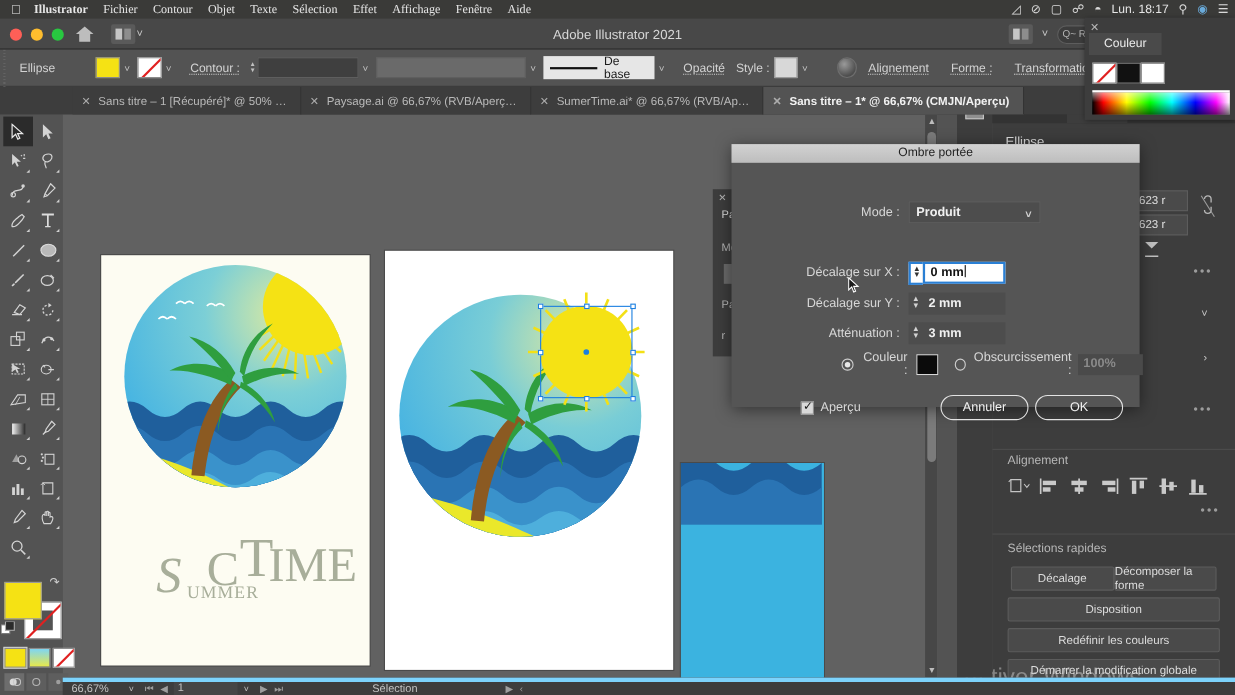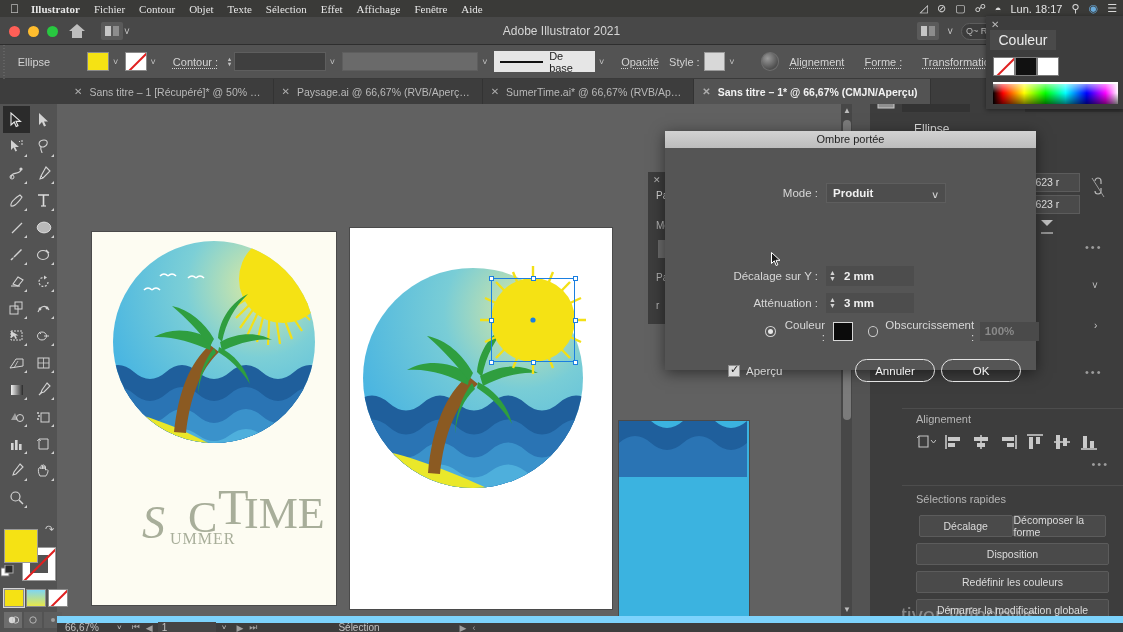--- a/index.html
+++ b/index.html
@@ -125,21 +125,21 @@
      box-shadow:0 0 0 1px #4a4a4a; }
   .art2 { position:absolute; left:293px; top:124px; width:262px; height:381px; background:#ffffff;
      box-shadow:0 0 0 1px #4a4a4a; }
   .art3 { position:absolute; left:562px; top:317px; width:130px; height:222px; background:#3bb3e0;
      box-shadow:0 0 0 1px #4a4a4a; overflow:hidden; }
 
   .sel-box { position:absolute; border:1px solid #1b7fe0; }
   .sel-h { position:absolute; width:5px; height:5px; background:#fff; border:1px solid #1b7fe0; }
 
   .status { position:absolute; left:57px; top:616px; width:1066px; height:16px; background:#3d3d3d;
-     display:flex; align-items:center; color:#c2c2c2; font-size:10px; z-index:42; border-top:7px solid #7dd3fc;}
+     display:flex; align-items:center; color:#c2c2c2; font-size:10px; z-index:42; border-top:4px solid #7dd3fc;}
   .status .zoom { width:56px; padding-left:8px; }
   .status .cv { font-size:8px; }
   .status .pg { width:58px; background:#454545; height:12px; line-height:12px; padding-left:4px; margin:0 2px;}
   .status .navic { color:#9e9e9e; font-size:9px; margin:0 3px; }
   .status .sel-lbl { margin-left:78px; }
 
   
   .dock-ic { position:absolute; left:870px; top:85px; width:32px; height:531px; background:#3d3d3d; z-index:30; }
   .dock-ic .di { width:32px; height:34px; display:flex; align-items:center; justify-content:center; }
   .rpanel { position:absolute; left:902px; top:85px; width:221px; height:531px; background:#3d3d3d; z-index:28; }
@@ -152,21 +152,21 @@
   .row2 { display:flex; justify-content:center; }
   .align-row { display:flex; align-items:center; gap:9px; }
   .xy-field { width:70px; height:19px; background:#4a4a4a; border:1px solid #5c5c5c; color:#e0e0e0;
      font-size:10.5px; line-height:17px; padding-left:4px; }
 
   
   .couleur { position:absolute; left:986px; top:16px; width:137px; height:93px; background:#3d3d3d; z-index:70;
      box-shadow:0 1px 5px rgba(0,0,0,.45); }
   .couleur .cclose { position:absolute; left:5px; top:3px; color:#b8b8b8; font-size:10px; }
   .couleur .ctab { position:absolute; left:4px; top:14px; width:66px; height:20px; background:#4a4a4a;
-     color:#ececec; font-size:14px; line-height:20px; text-align:center; }
+     color:#ececec; font-size:11px; line-height:20px; text-align:center; }
   .couleur .csw { position:absolute; left:7px; top:41px; display:flex; }
   .couleur .csw i { width:22px; height:19px; display:block; border:1px solid #7b7b7b;}
   .couleur .csw .nc { background:#fff; position:relative; overflow:hidden;}
   .couleur .csw .nc::after{content:"";position:absolute;left:-4px;top:8px;width:32px;height:2px;background:#e02020;transform:rotate(-45deg);}
   .couleur .csw .bk { background:#111; }
   .couleur .csw .wh { background:#fff; }
   .spectrum { position:absolute; left:7px; top:66px; width:125px; height:22px;
      background:linear-gradient(to right,#000 0%,#f00 8%,#ff0 25%,#0f0 42%,#0ff 58%,#00f 75%,#f0f 90%,#fff 100%);
      border-top:2px solid #fff; }
   .spectrum::after { content:""; position:absolute; inset:0;
@@ -866,20 +866,29 @@
       <div class="drow" style="left:0;top:35px;width:340px;">
         <span class="dlabel" style="width:153px">Mode :</span>
         <span style="width:8px"></span>
         <span class="dsel">
           <span>Produit</span>
           <span class="cc">˅</span>
         </span>
       </div>
 
 
+      <div class="drow" style="left:0;top:90px;width:340px;">
+        <span class="dlabel" style="width:153px">Décalage sur X :</span>
+        <span style="width:8px"></span>
+        <span class="stp" style="background:#fff;color:#333;border:2px solid #2a7fd4;border-right:none;height:21px">
+            <b>▲</b>
+            <b>▼</b>
+          </span>
+        <span class="dinput focus"><span>0 mm</span><i class="caret"></i></span>
+      </div>
 
       <div class="drow" style="left:0;top:118px;width:340px;">
         <span class="dlabel" style="width:153px">Décalage sur Y :</span>
         <span style="width:8px"></span>
         <span class="stp">
             <b>▲</b>
             <b>▼</b>
           </span>
         <span class="dinput">2 mm</span>
       </div>

